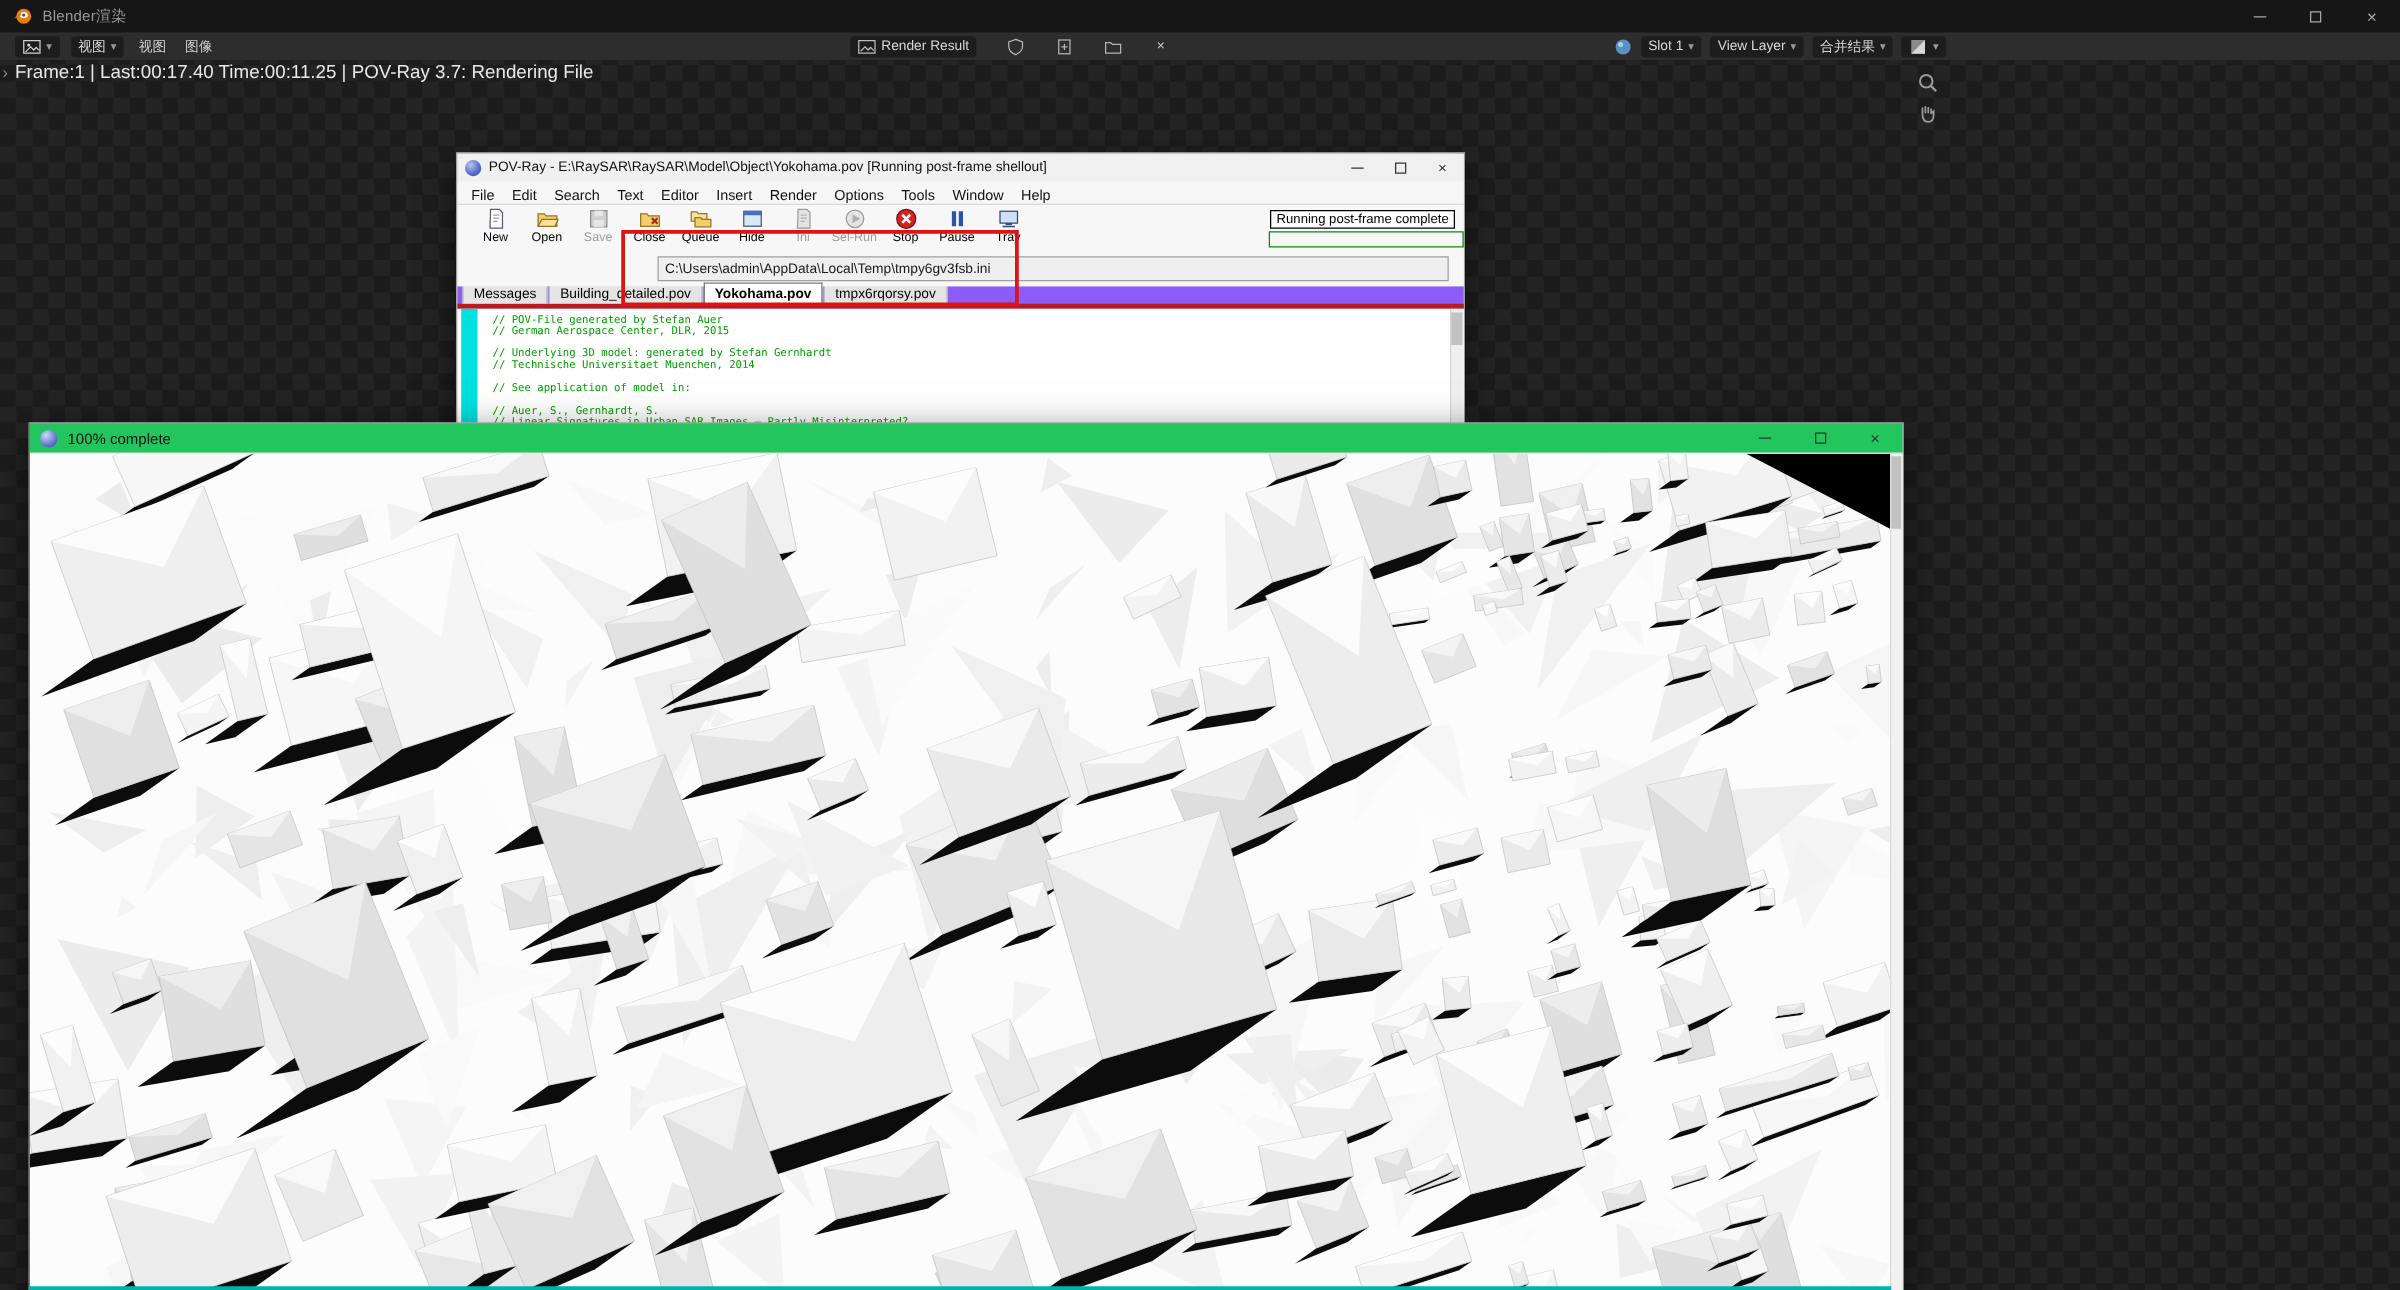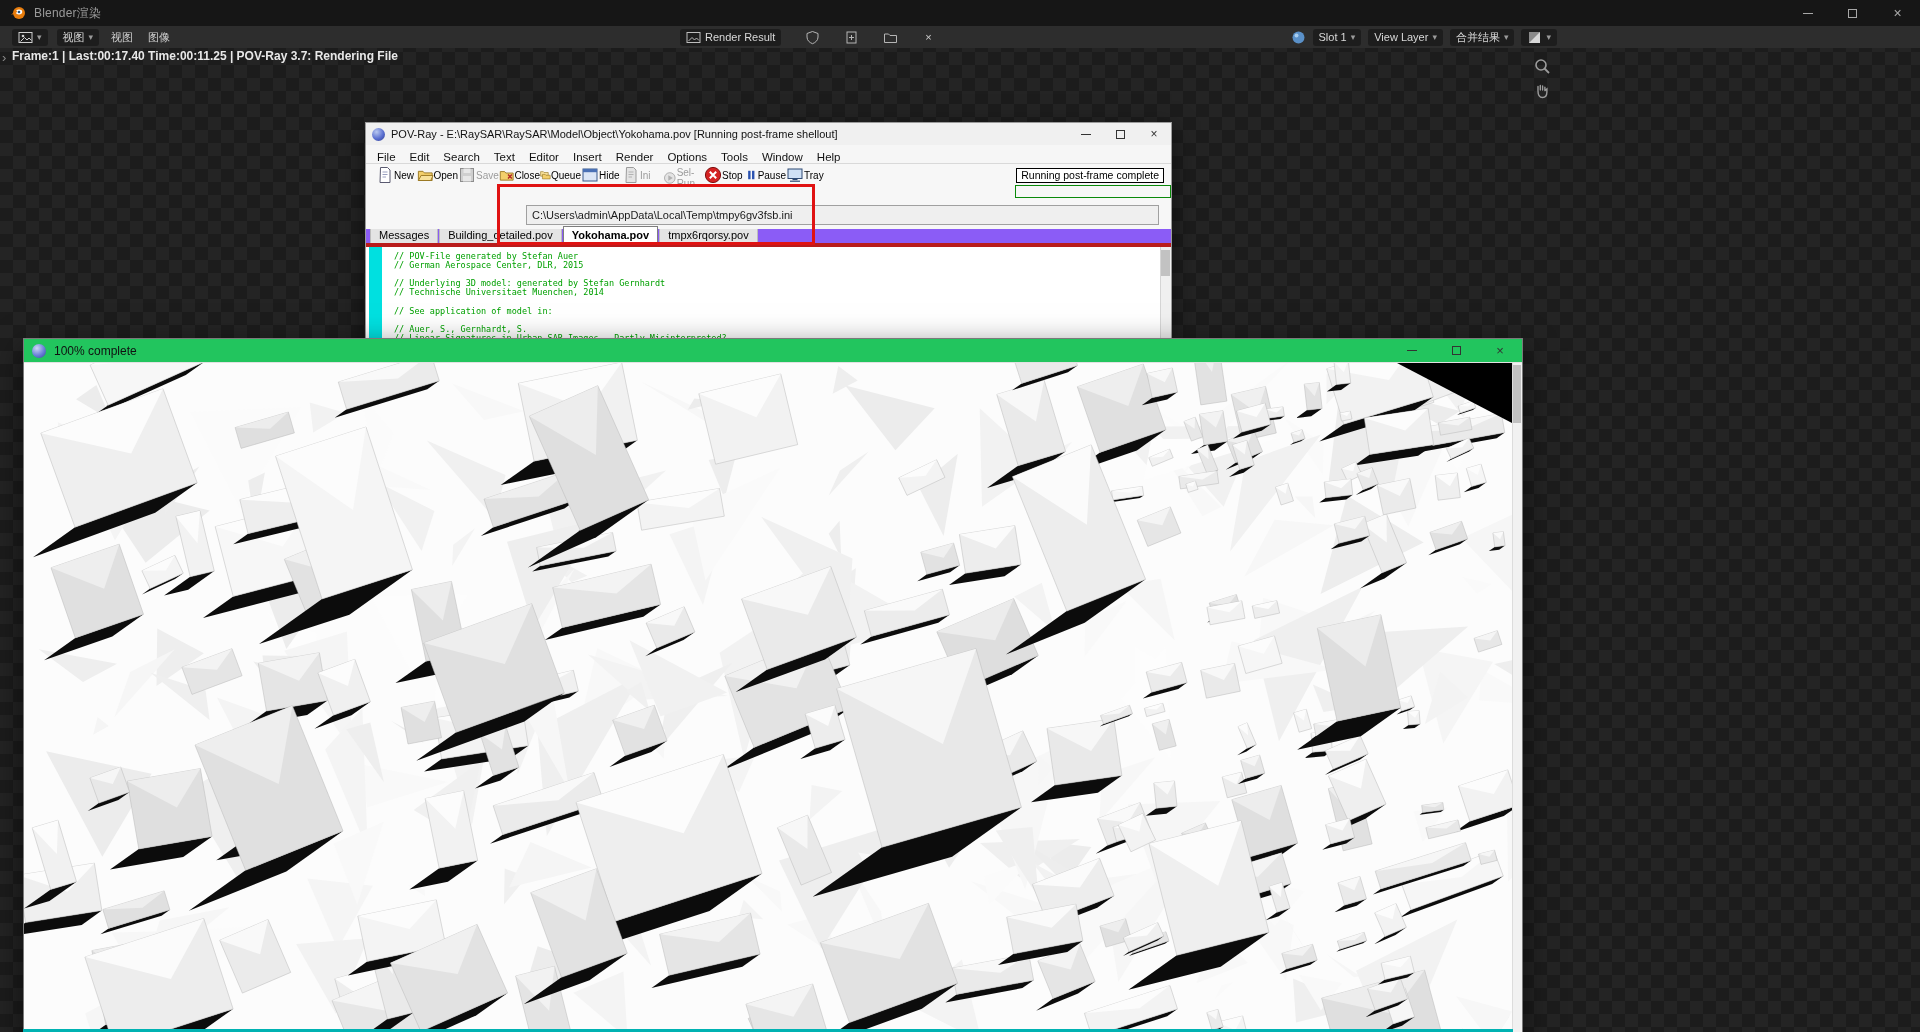--- a/index.html
+++ b/index.html
@@ -24,39 +24,39 @@
   .b-header { position:absolute; top:26px; left:0; width:1920px; height:22px;
     background:#2d2d2d; z-index:2; color:#d2d2d2; font-size:11px; }
   .bh-left { position:absolute; left:12px; top:0; height:22px; display:flex; align-items:center; gap:9px; }
   .bh-mid  { position:absolute; left:680px; top:0; height:22px; display:flex; align-items:center; gap:24px; }
   .bh-right{ position:absolute; right:363px; top:0; height:22px; display:flex; align-items:center; gap:7px; }
   .bdrop { background:#1d1d1d; border-radius:3px; height:17px; padding:0 6px;
     display:inline-flex; align-items:center; gap:4px; color:#d8d8d8; }
   .bdrop .car { font-size:9px; color:#9a9a9a; }
   .bmenu { color:#cfcfcf; padding:0 3px; }
   .bico { display:inline-flex; width:15px; height:15px; }
-  .b-status { position:absolute; left:12px; top:49px; color:#e8e8e8; font-size:12px; z-index:2;font-weight:bold; }
+  .b-status { position:absolute; left:12px; top:49px; color:#e8e8e8; font-size:15px; z-index:2; }
   .side-ico { position:absolute; z-index:2; width:18px; height:18px; }
   .region-arrow { position:absolute; left:2px; top:50px; color:#8c8c8c; font-size:13px; z-index:2; }
 
   
   .pov { position:absolute; left:365px; top:122px; width:807px; height:226px;
     background:#f7f7f7; border:1px solid #9b9b9b; box-shadow:0 8px 24px rgba(0,0,0,.55); z-index:10; font-size:11px; }
   .p-titlebar { height:22px; background:#f0f0f0; display:flex; align-items:center;
     color:#111; font-size:11px; position:relative; }
   .p-icon { width:13px; height:13px; border-radius:50%; margin:0 6px 0 6px;
     background:radial-gradient(circle at 35% 30%, #b9c8f0 0%, #5a6fd0 55%, #2d3a8c 100%); }
   .wc-light { color:#333; }
   .p-titlebar .wc { width:34px; font-size:12px; }
   .p-menubar { height:19px; background:#f6f6f6; border-bottom:1px solid #d9d9d9;
     display:flex; align-items:flex-end; padding-left:4px; }
   .pmenu { padding:0 7px; color:#111; font-size:11.5px; }
   .p-toolbar { height:37px; background:#f7f7f7; display:flex; align-items:flex-start;
     padding-left:10px; position:relative; }
-  .tbtn { width:41px; display:flex; flex-direction:row; align-items:center; padding-top:2px; }
+  .tbtn { width:41px; display:flex; flex-direction:column; align-items:center; padding-top:2px; }
   .tbtn .ticon { width:18px; height:18px; display:inline-flex; }
   .tbtn .tlabel { font-size:10px; color:#000; margin-top:1px; }
   .tbtn.disabled .tlabel { color:#9c9c9c; }
   .p-status-label { position:absolute; right:7px; top:4px; border:1px solid #000;
     background:#fff; font-size:10.5px; padding:0 4px; line-height:13px; color:#000; }
   .p-progress { position:absolute; right:0; top:21px; width:156px; height:13px;
     border:1px solid #0a8a0a; }
   .p-progress .fill { width:100%; height:100%; }
   .p-pathrow { height:28px; background:#f7f7f7; position:relative; }
   .p-pathfield { position:absolute; left:160px; right:12px; top:4px; height:20px;

